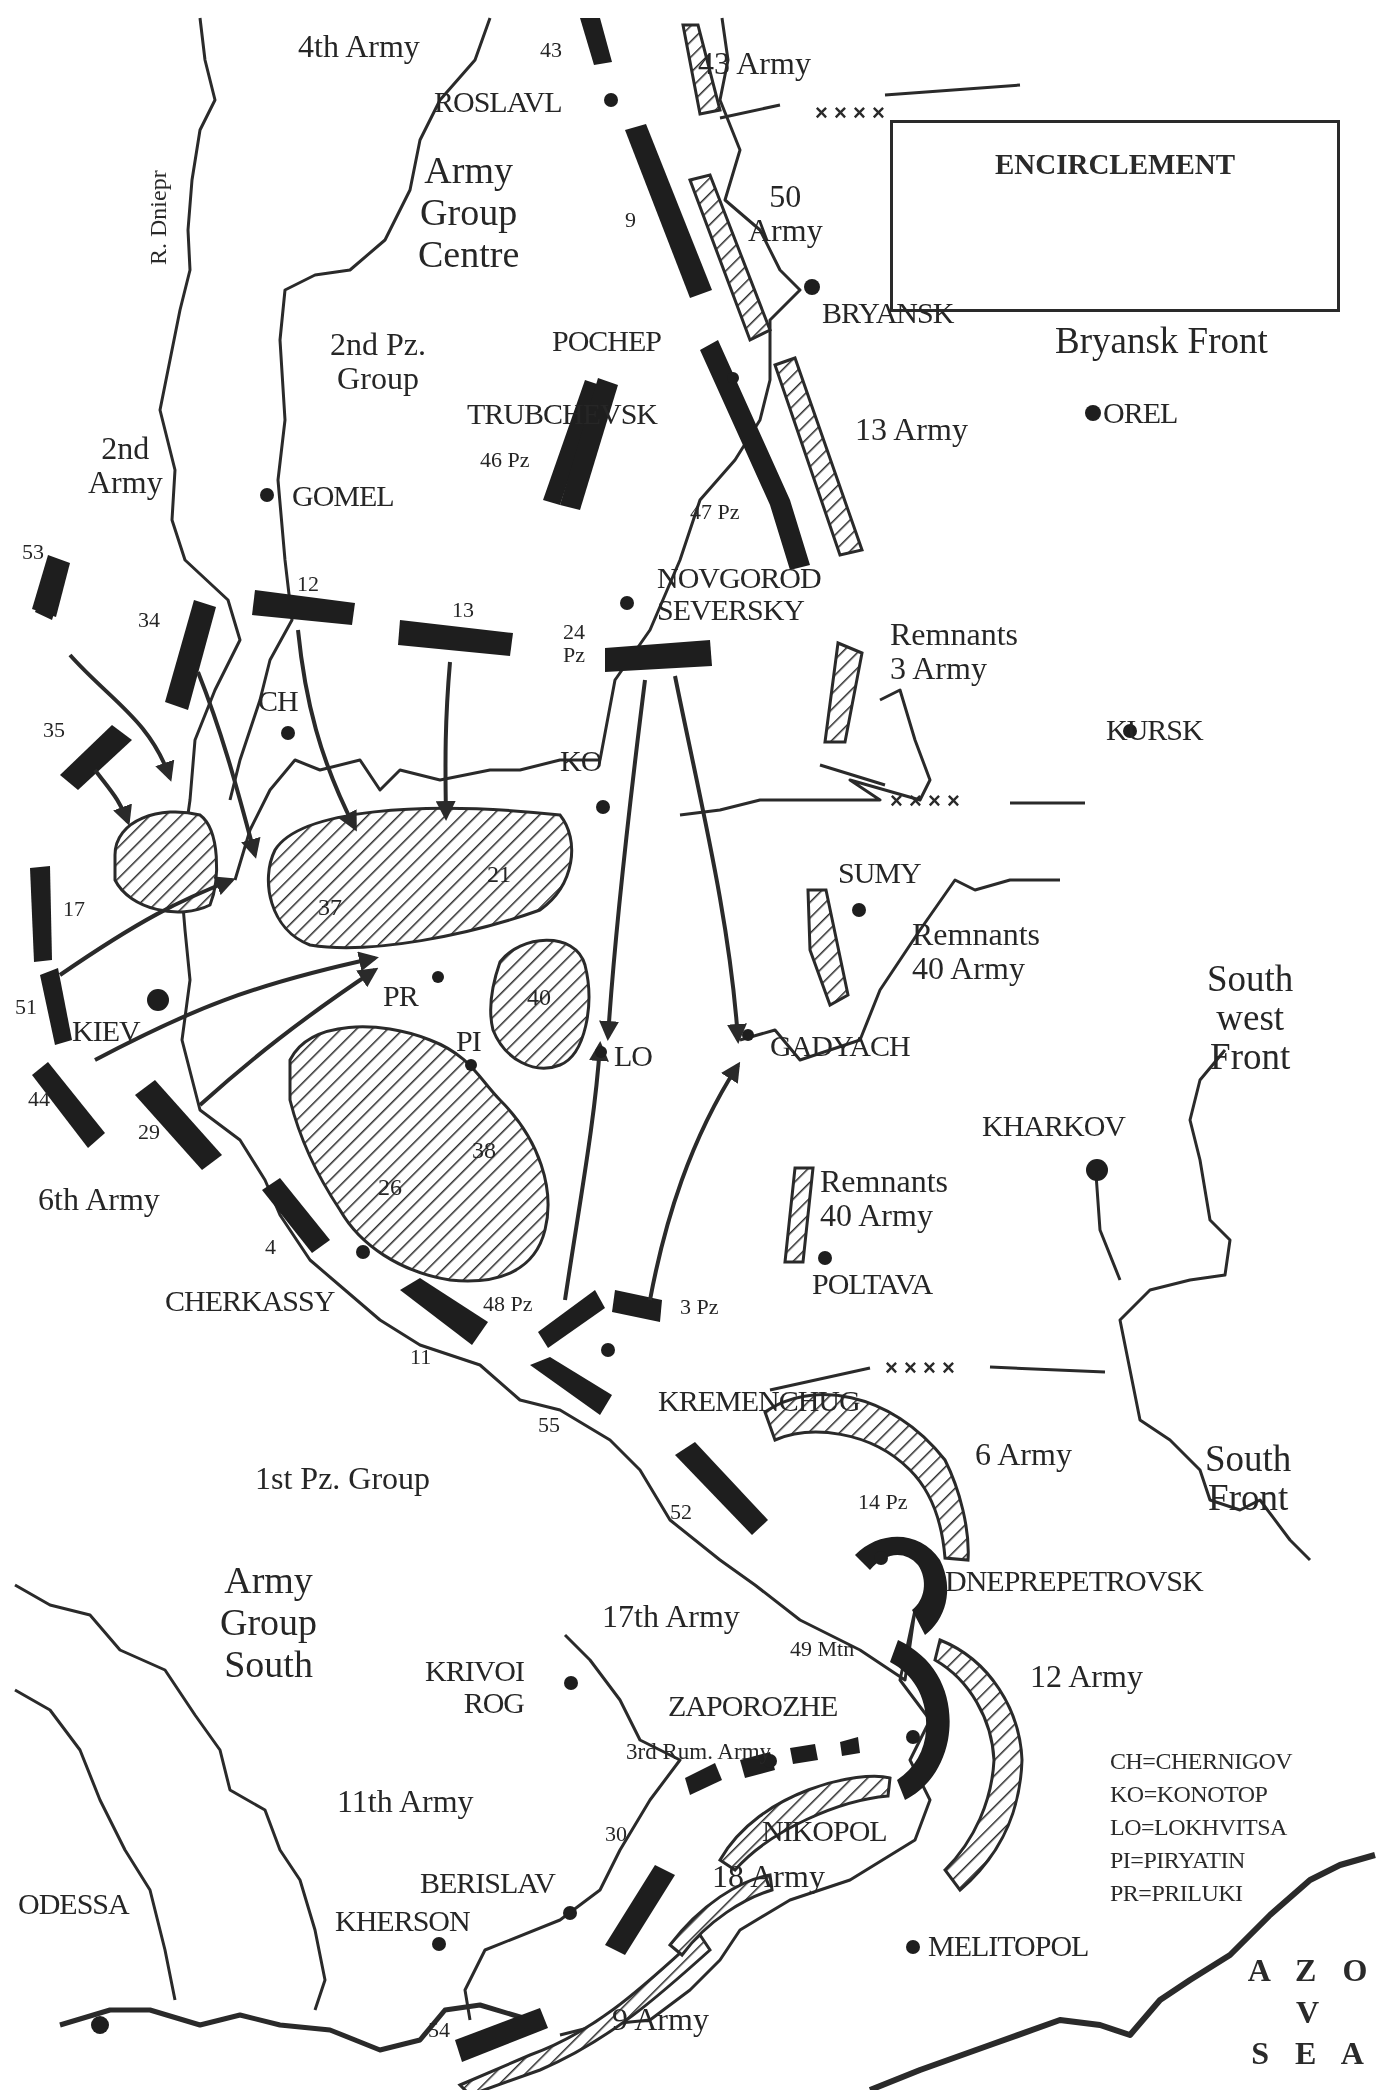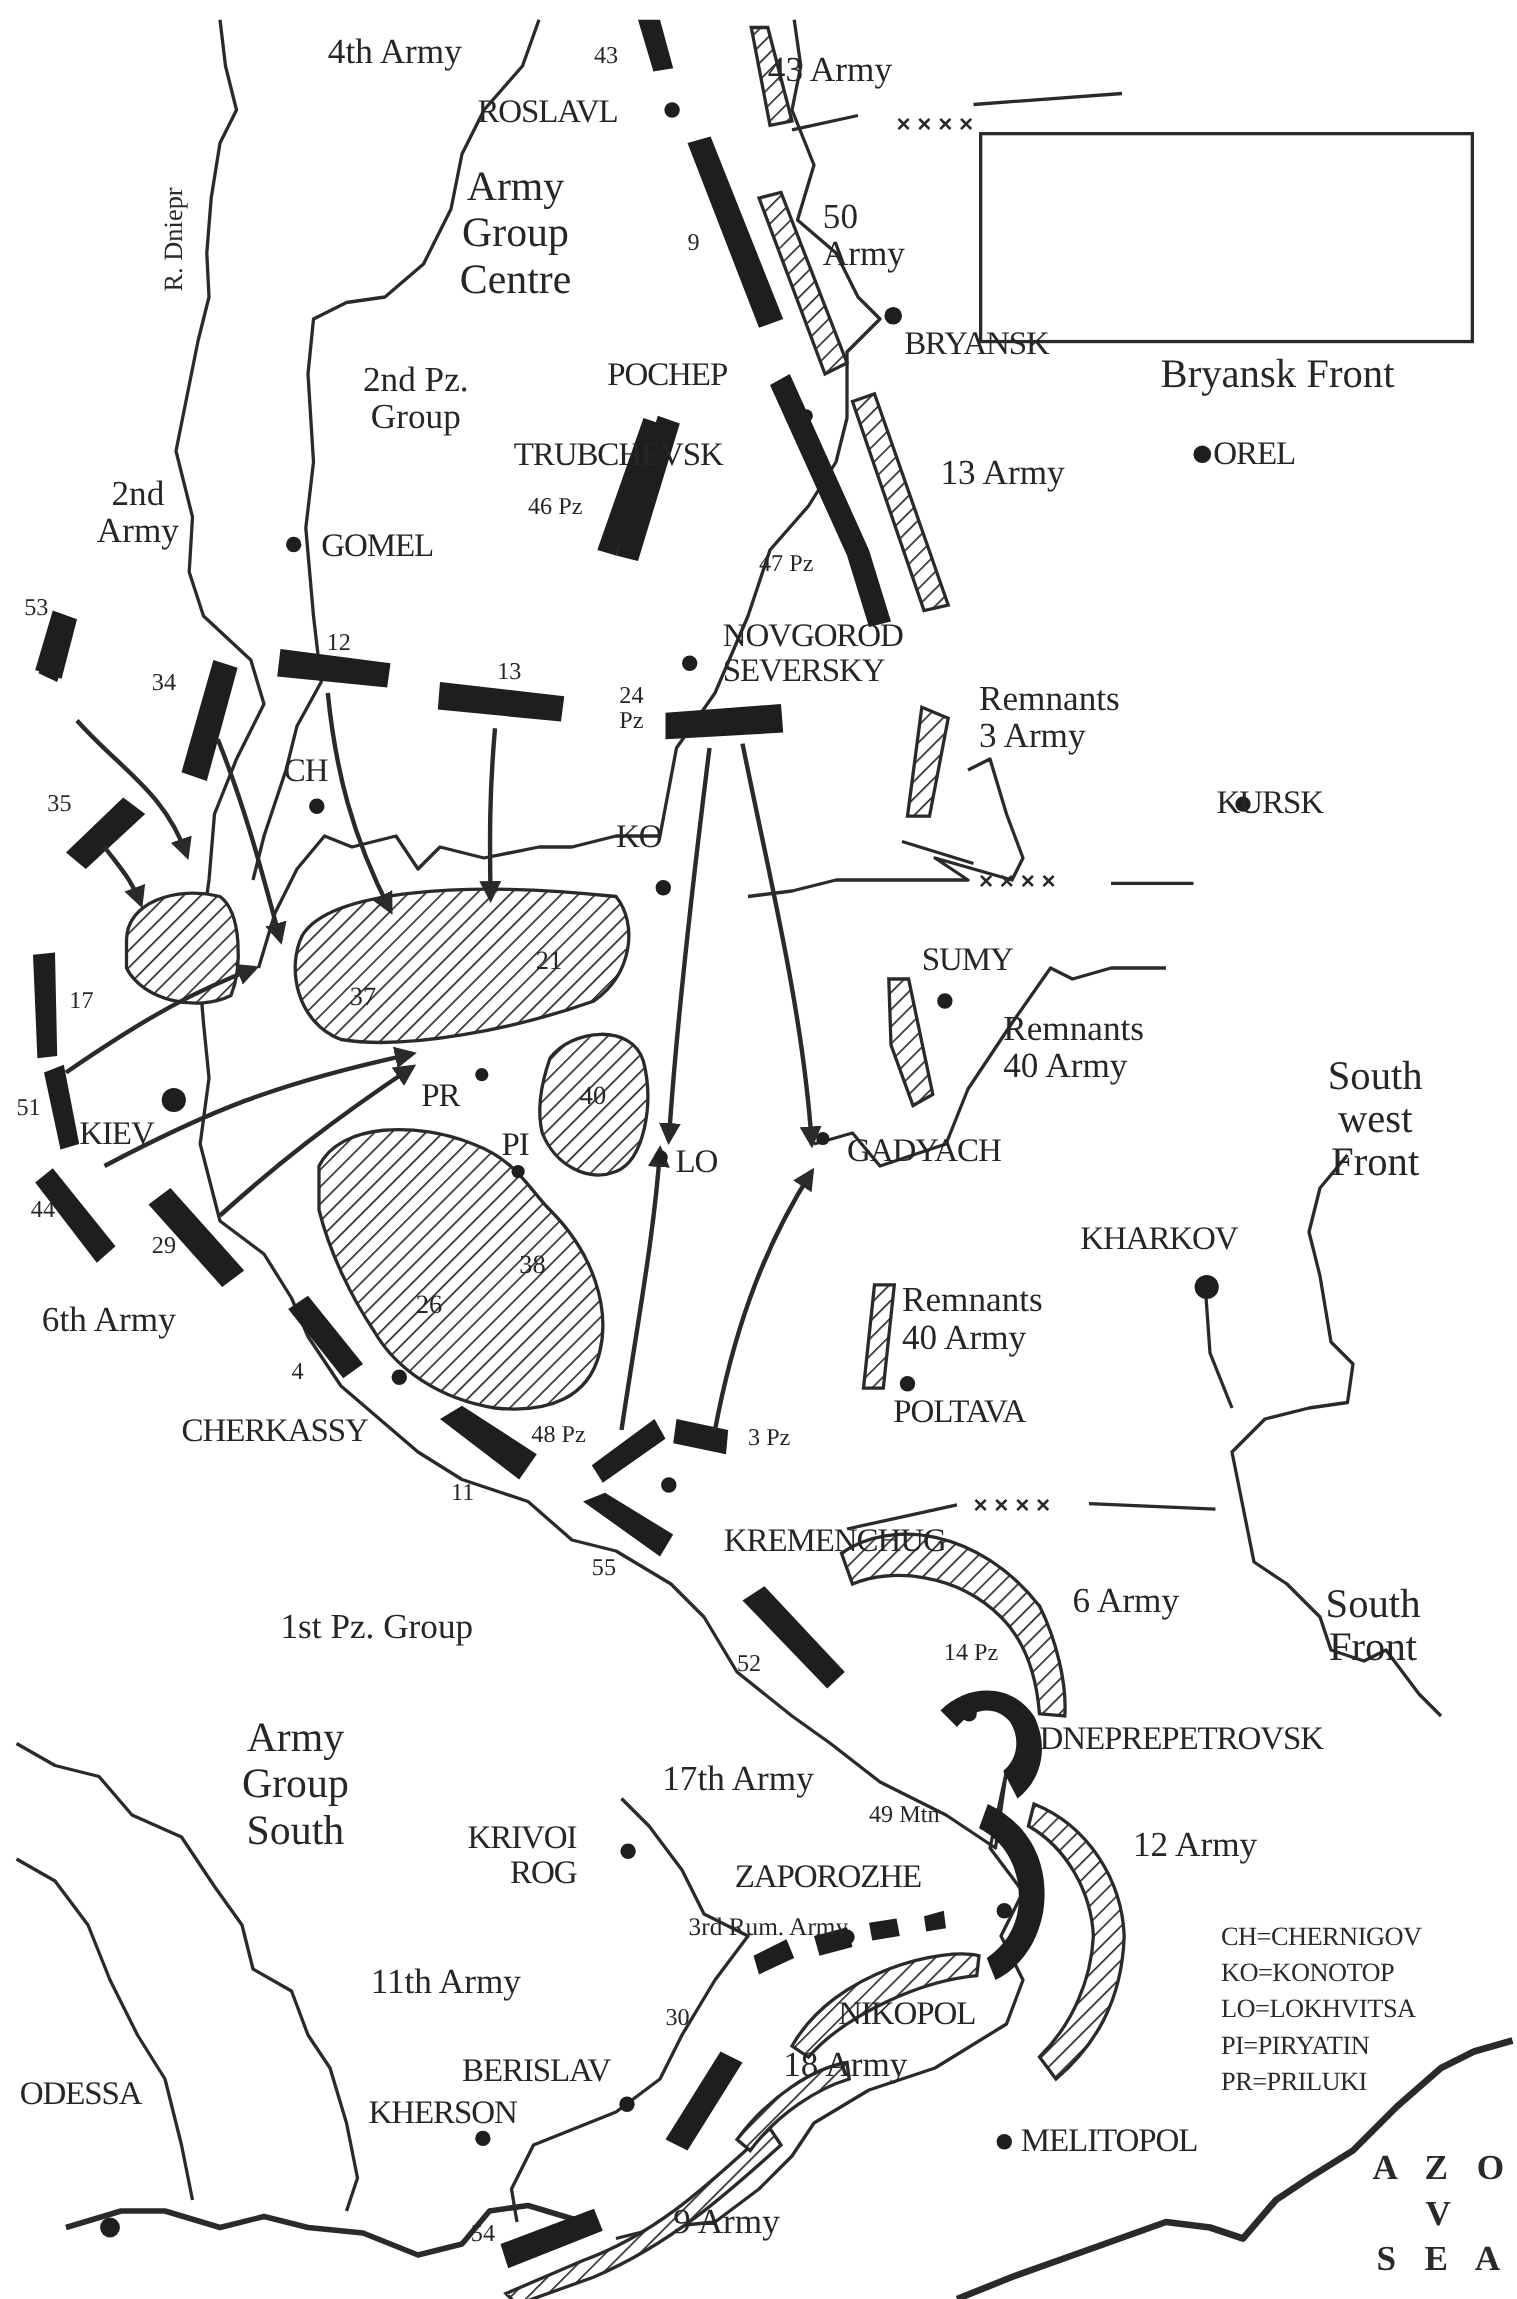--- a/index.html
+++ b/index.html
@@ -159,20 +159,21 @@
     <circle cx="913" cy="1737" r="7"></circle>
     <circle cx="770" cy="1761" r="7"></circle>
     <circle cx="570" cy="1913" r="7"></circle>
     <circle cx="439" cy="1944" r="7"></circle>
     <circle cx="913" cy="1947" r="7"></circle>
     <circle cx="100" cy="2025" r="9"></circle>
   </g>
 </svg>
 
 <div class="title-box">
+  <div>ENCIRCLEMENT</div>
 </div>
 
 <div class="river" style="left:145px; top:265px;">R. Dniepr</div>
 
 <div class="lbl group" style="left:418px; top:150px;">
   <div>Army</div>
   <div>Group</div>
   <div>Centre</div>
 </div>
 <div class="lbl group" style="left:220px; top:1560px;">
@@ -201,21 +202,21 @@
 <div class="lbl army" style="left:52px; top:432px; text-align:center;margin-left:36px;">
   <div>2nd</div>
   <div>Army</div>
 </div>
 <div class="lbl army" style="left:38px; top:1183px;">6th Army</div>
 <div class="lbl army" style="left:602px; top:1600px;">17th Army</div>
 <div class="lbl army" style="left:337px; top:1785px;">11th Army</div>
 <div class="lbl unit" style="left:626px; top:1740px; font-size:23px;">3rd Rum. Army</div>
 
 <div class="lbl army" style="left:698px; top:47px;">43 Army</div>
-<div class="lbl army" style="left:748px; top:180px; text-align:left;">
+<div class="lbl army" style="left:748px; top:180px; text-align:center;">
   <div>50</div>
   <div>Army</div>
 </div>
 <div class="lbl army" style="left:855px; top:413px;">13 Army</div>
 <div class="lbl army" style="left:890px; top:618px;">
   <div>Remnants</div>
   <div>3 Army</div>
 </div>
 <div class="lbl army" style="left:912px; top:918px;">
   <div>Remnants</div>

